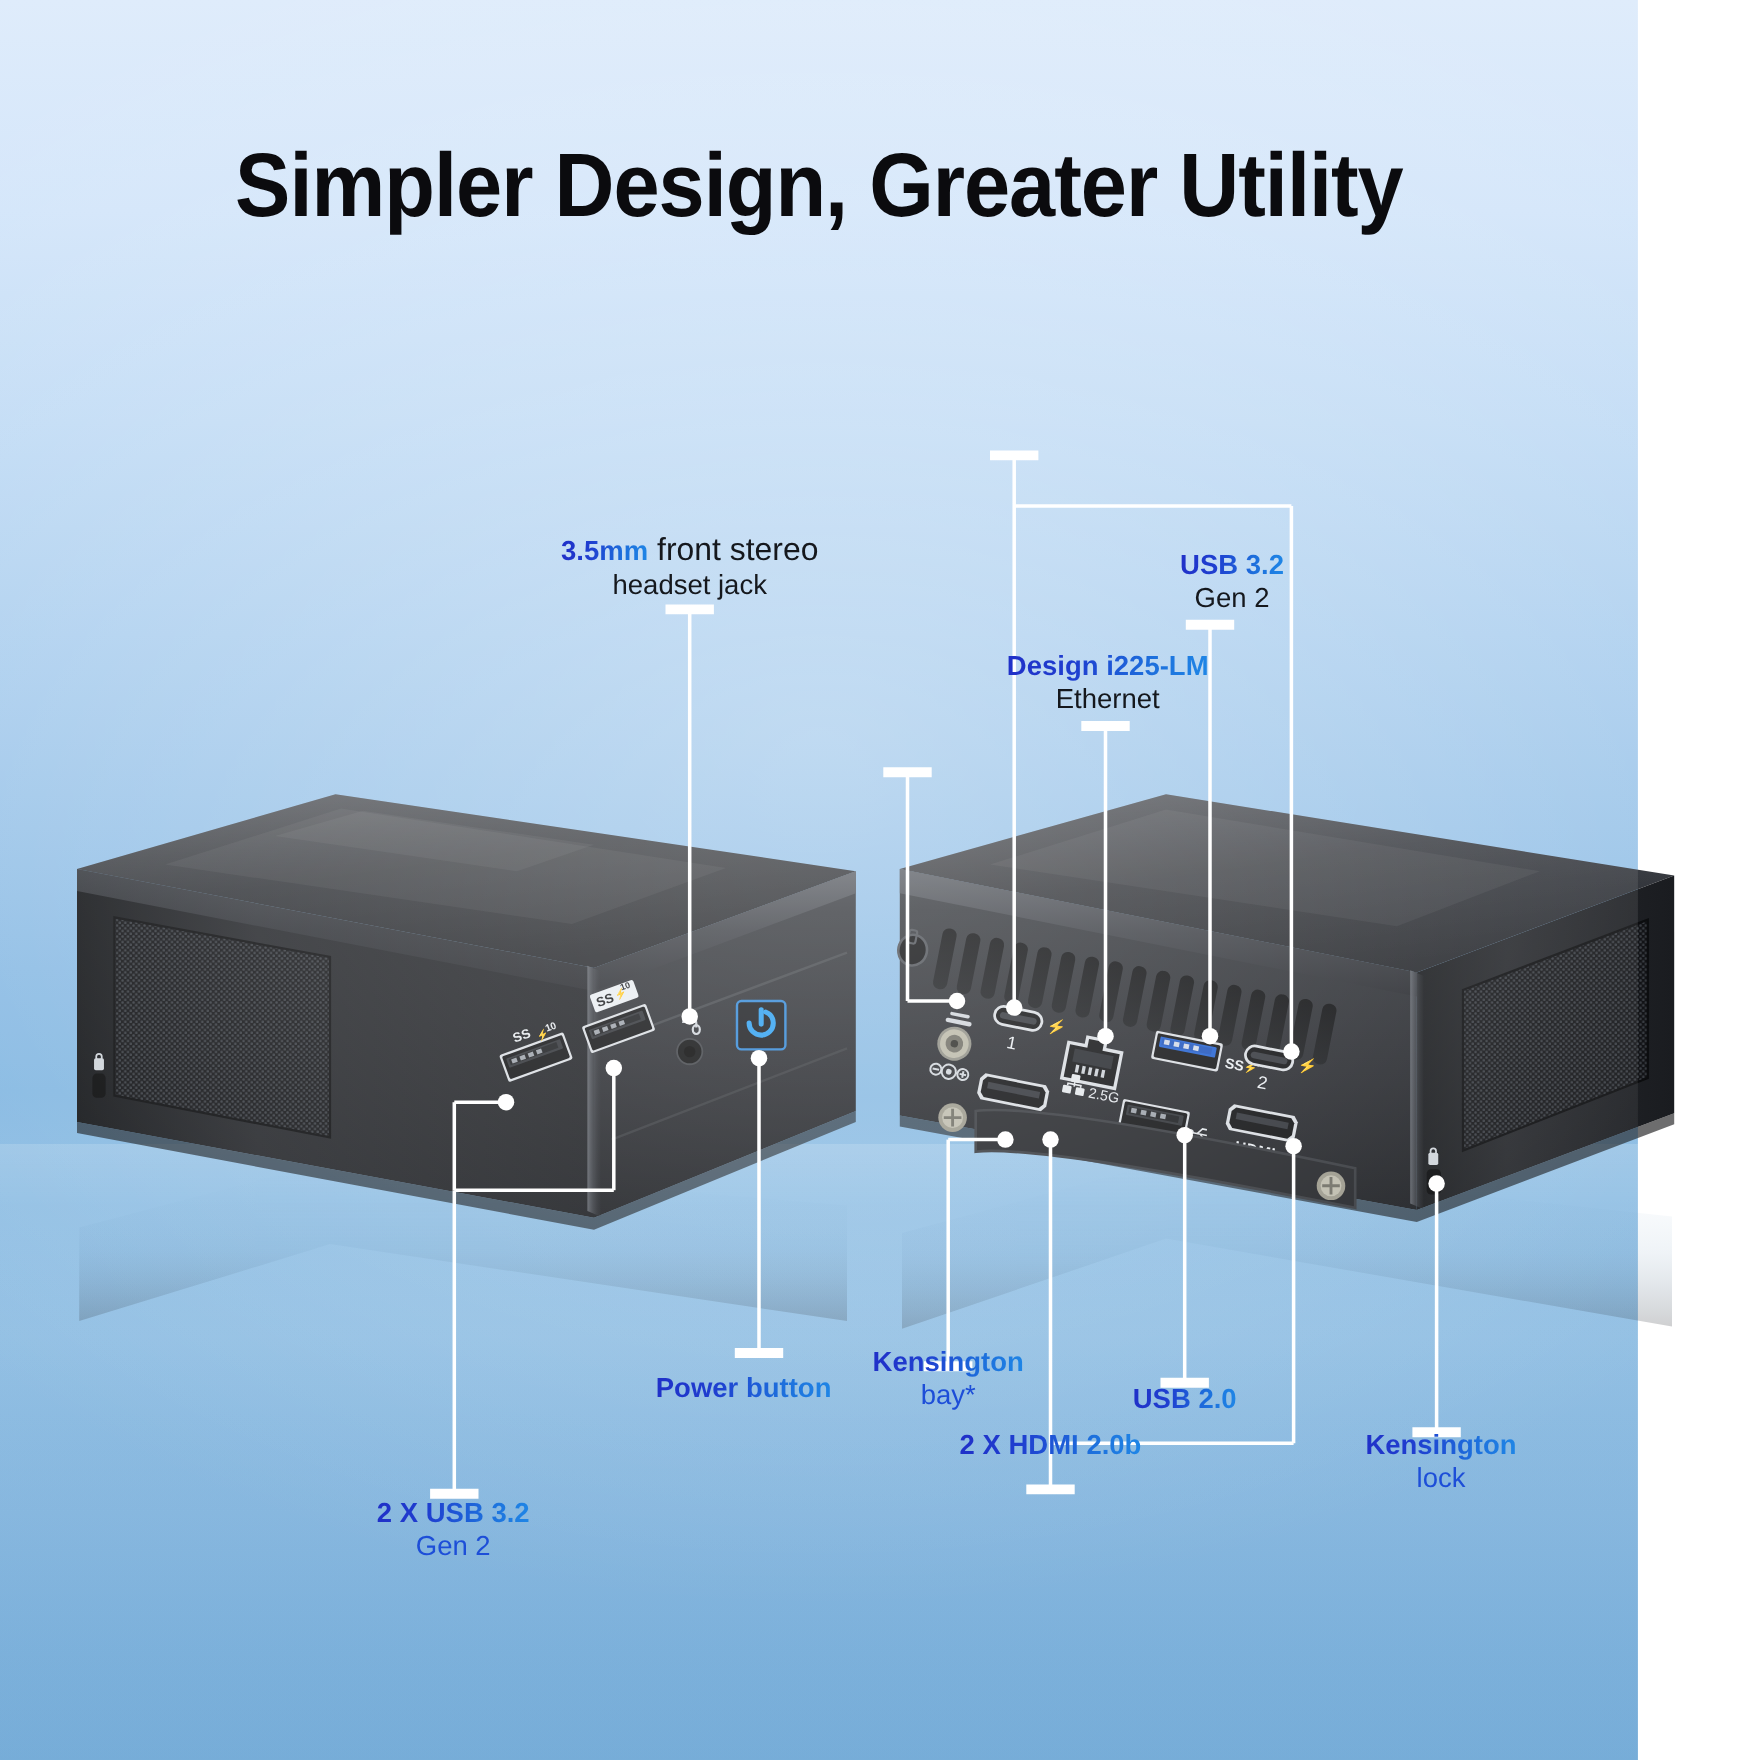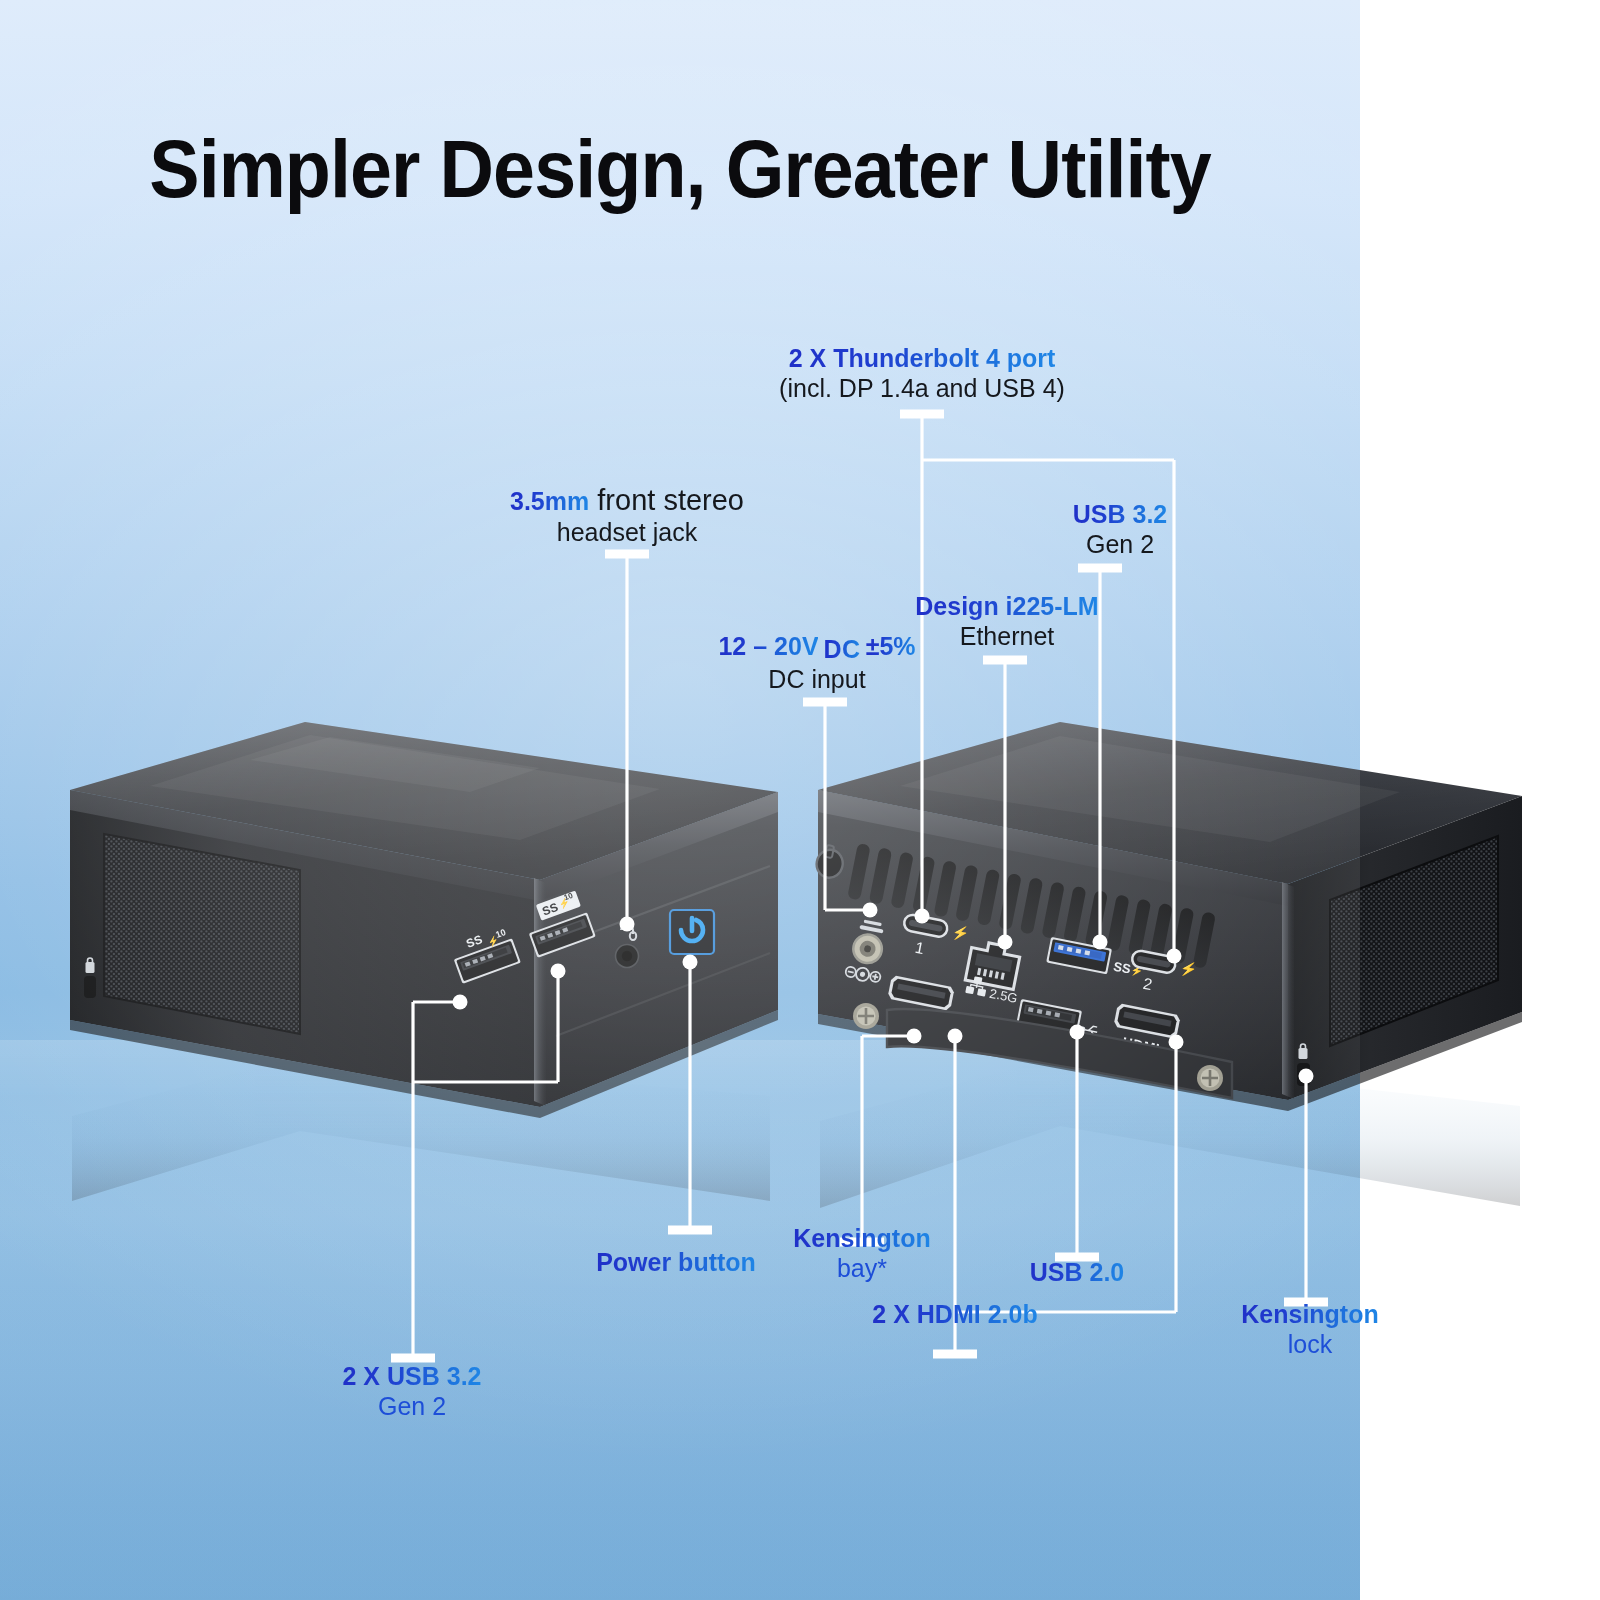--- a/index.html
+++ b/index.html
@@ -1,21 +1,21 @@
 <!DOCTYPE html>
 <html><head>
 <meta charset="utf-8">
 <style>
   html,body{margin:0;padding:0;}
   body{
     width:1600px;height:1600px;overflow:hidden;
     font-family:"Liberation Sans","DejaVu Sans",sans-serif;
     position:relative;
   }
-  #stage{position:absolute;inset:0;width:1360px;height:1600px;}
+  #stage{position:absolute;inset:0;width:1489px;height:1600px;}
 
   .bg{
     position:absolute;inset:0;
     background:
       linear-gradient(180deg,
         #dfecfb 0%,
         #d4e6fa 12%,
         #c2dcf5 24%,
         #aed0ef 36%,
         #9cc5e9 47%,
@@ -477,44 +477,36 @@
       <line class="lead" x1="1306" y1="1300" x2="1306" y2="1080"></line>
       <line class="tick" x1="1284" y1="1302" x2="1328" y2="1302"></line>
       <circle class="dot" cx="1306" cy="1076" r="7.5"></circle>
     </g>
   </svg>
 
   <div class="vignette"></div>
 
   <div class="title">Simpler Design, Greater Utility</div>
 
-  <div class="label" style="left:922px;top:344px;transform:translateX(-50%);">
-    <span class="l1">2 X Thunderbolt 4 port</span>
-    <span class="l2">(incl. DP 1.4a and USB 4)</span>
-  </div>
 
   <div class="label" style="left:627px;top:484px;transform:translateX(-50%);">
     <span><span class="l1">3.5mm</span><span class="mix"> front stereo</span></span>
     <span class="l2">headset jack</span>
   </div>
 
   <div class="label" style="left:1100px;top:500px;transform:translateX(-50%);margin-left:20px;">
     <span class="l1">USB 3.2</span>
     <span class="l2">Gen 2</span>
   </div>
 
   <div class="label" style="left:1007px;top:592px;transform:translateX(-50%);">
     <span class="l1">Design i225-LM</span>
     <span class="l2">Ethernet</span>
   </div>
 
-  <div class="label" style="left:817px;top:632px;transform:translateX(-50%);">
-    <span><span class="l1">12 – 20V</span><span class="l1 sub" style="margin-left:5px;">DC</span><span class="l1" style="margin-left:5px;">±5%</span></span>
-    <span class="l2">DC input</span>
-  </div>
 
   <div class="label" style="left:676px;top:1248px;transform:translateX(-50%);">
     <span class="l1">Power button</span>
   </div>
 
   <div class="label" style="left:862px;top:1224px;transform:translateX(-50%);">
     <span class="l1">Kensington</span>
     <span class="l2 white">bay*</span>
   </div>
 

